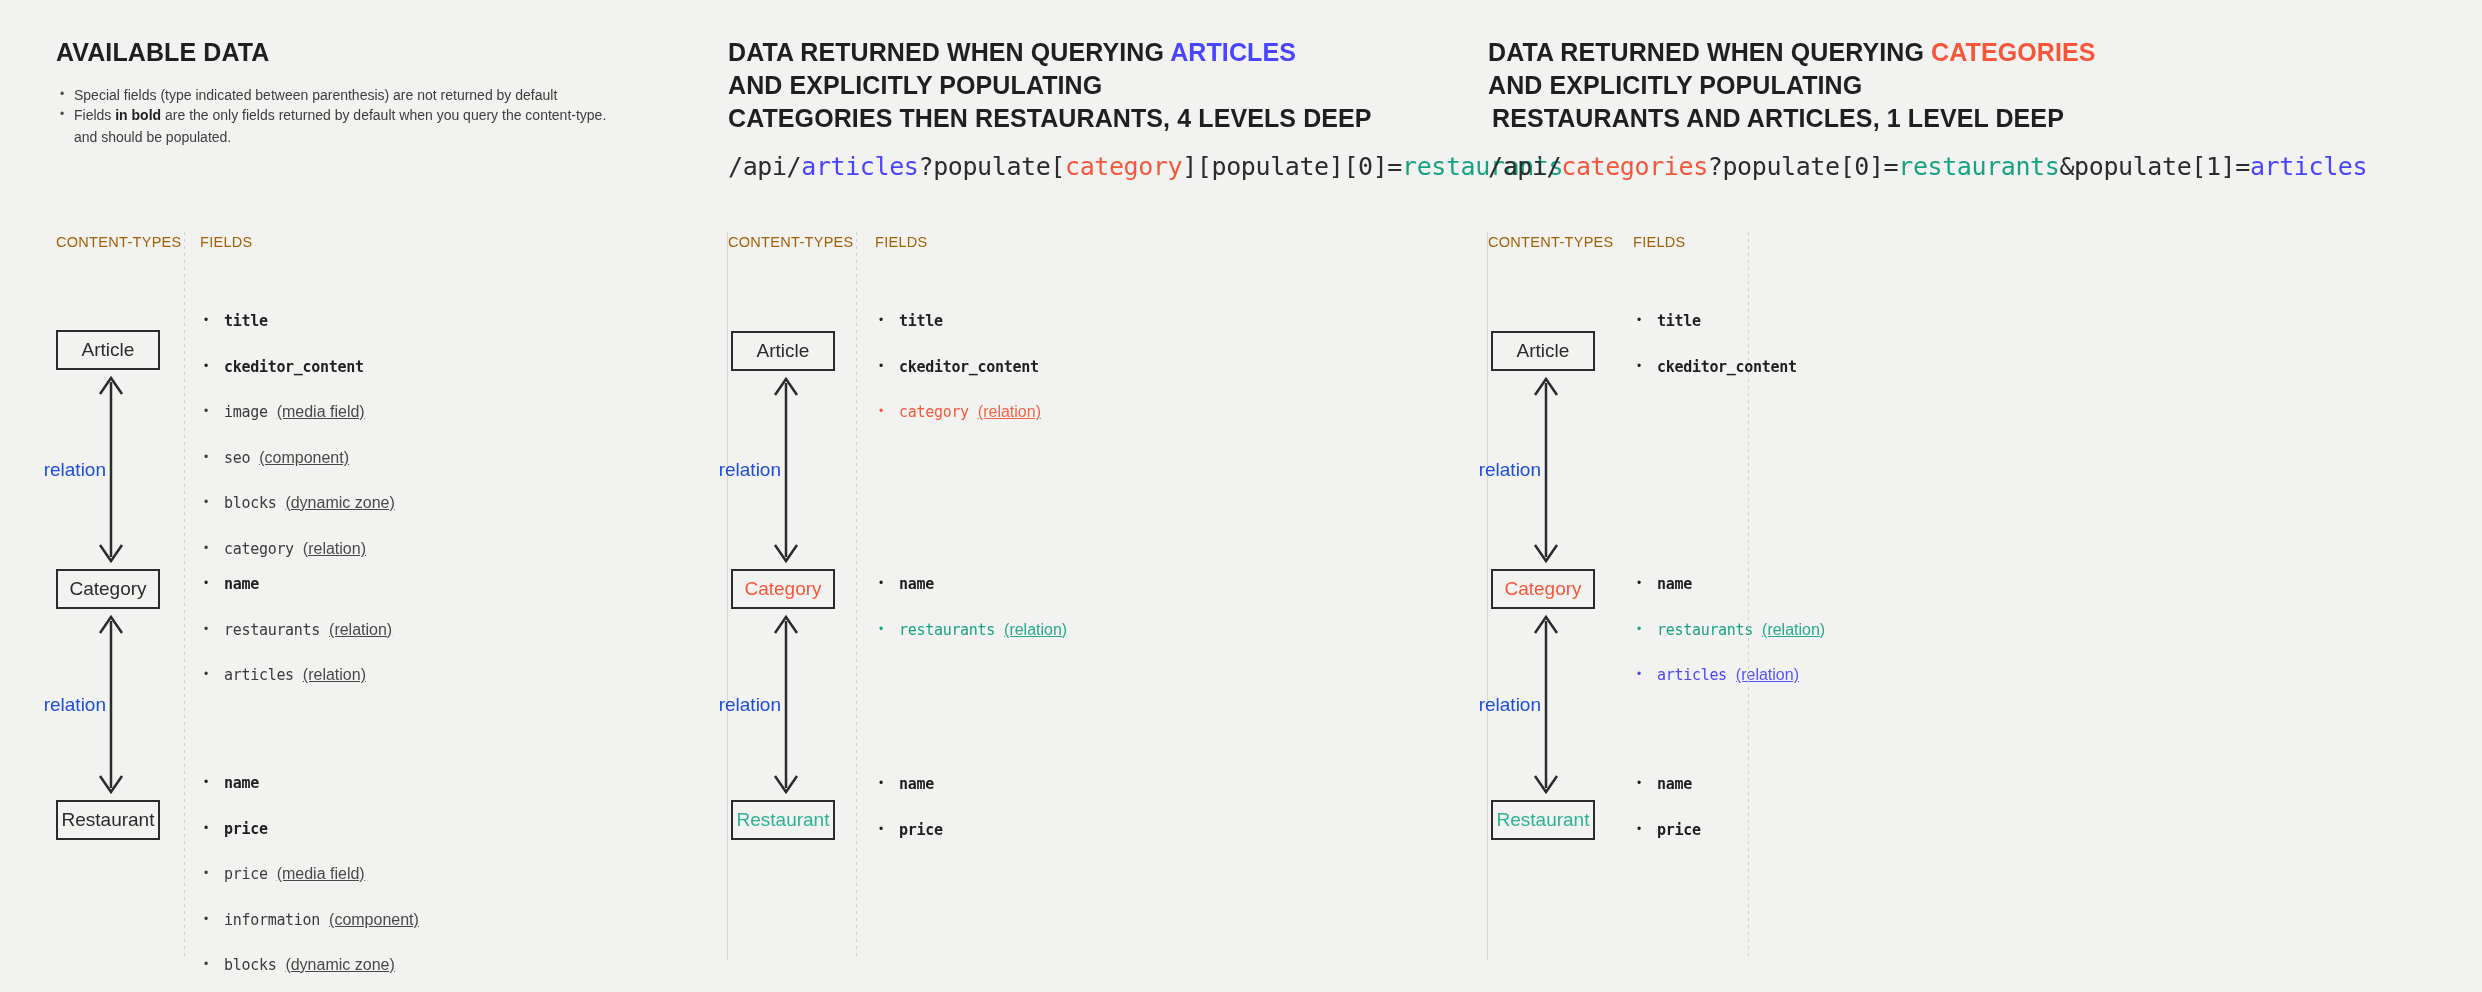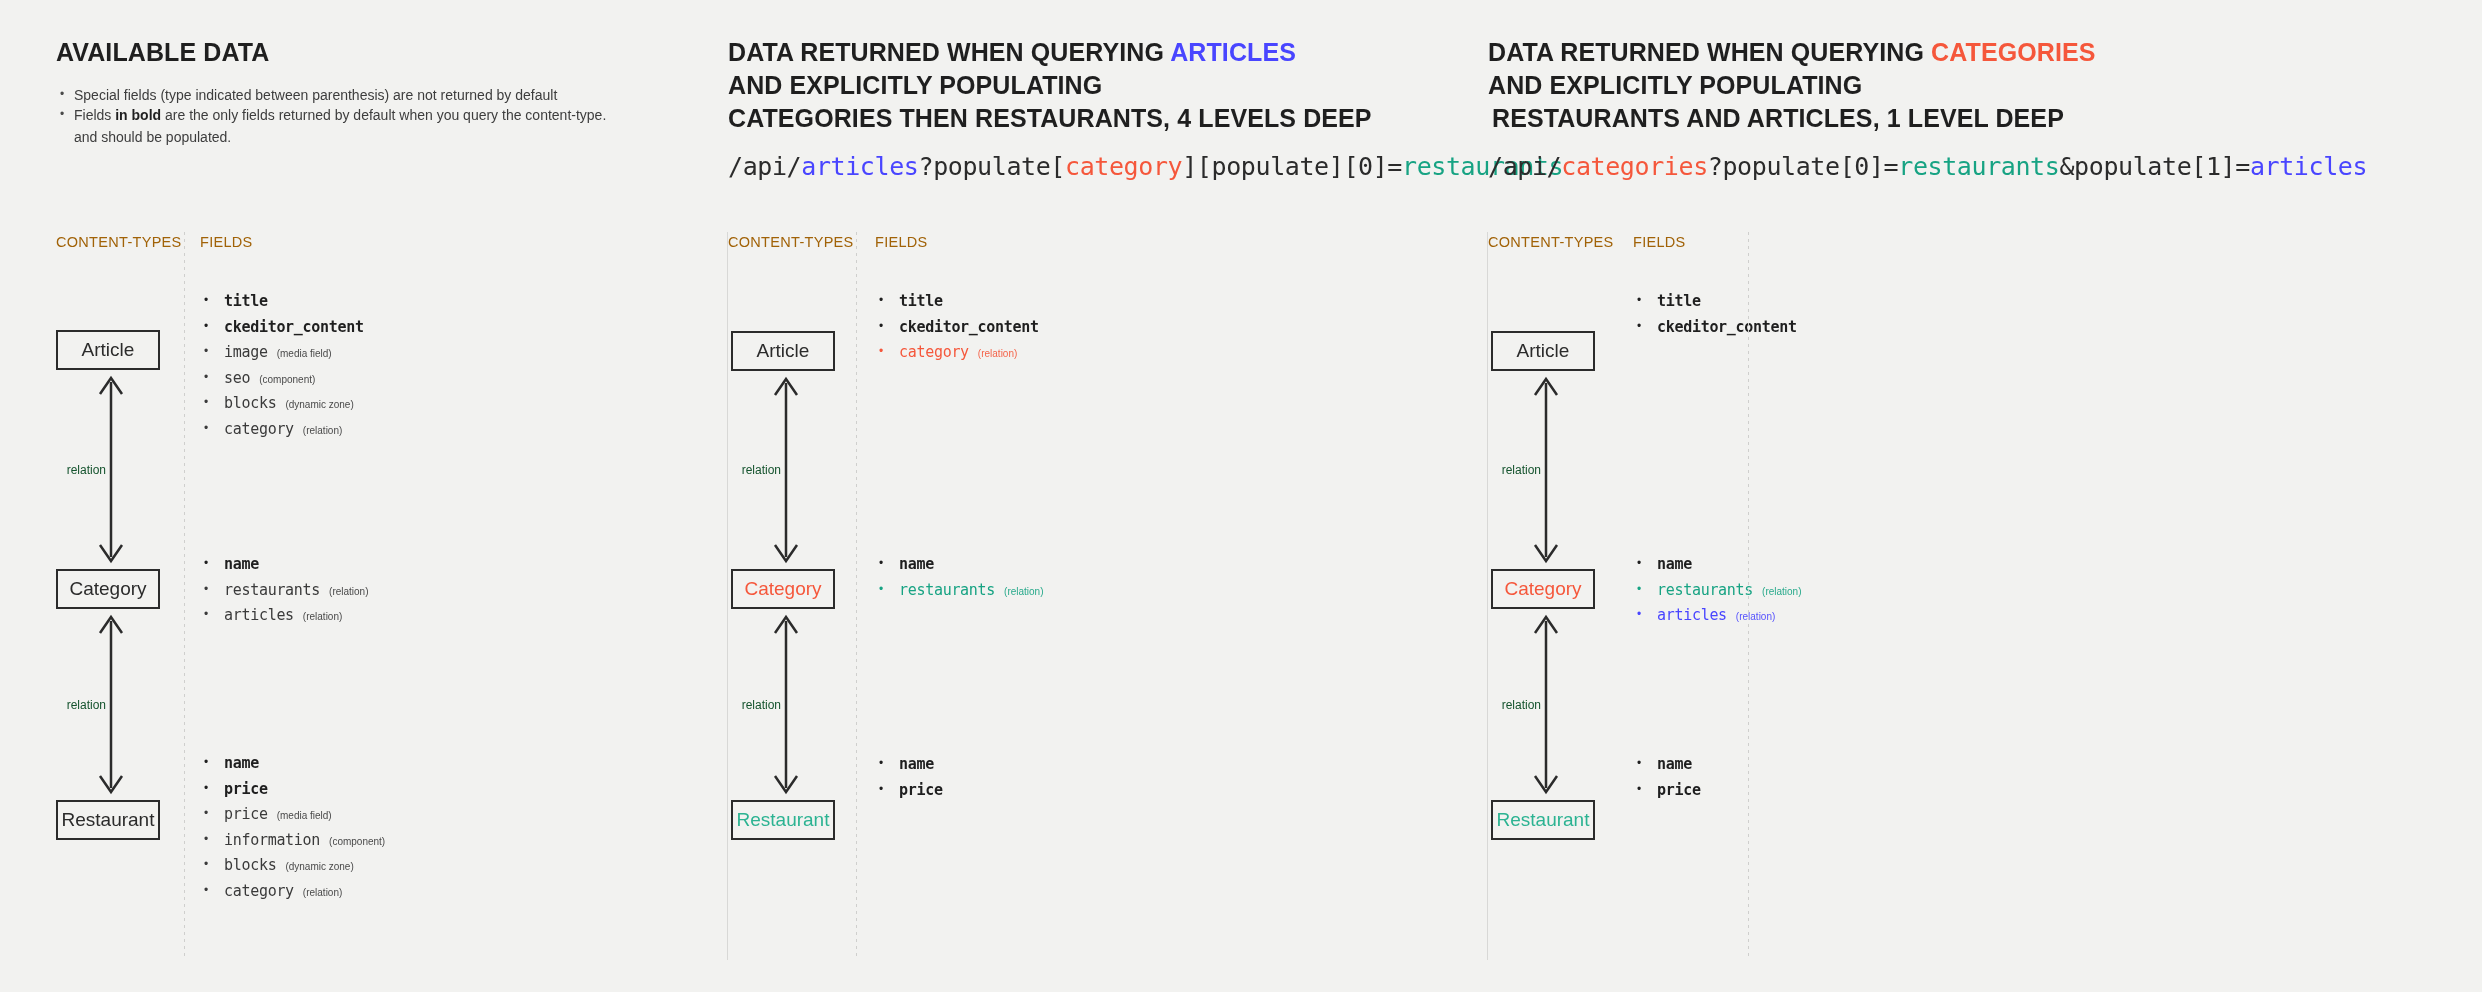--- a/index.html
+++ b/index.html
@@ -108,61 +108,63 @@
 
   
   .relation {
     position: absolute;
     width: 120px;
     z-index: 1;
   }
   .relation svg { display: block; overflow: visible; }
   .relation-label {
     position: absolute;
-    font-size: 12px;
-    color: #14532d;
+    font-size: 19px;
+    color: #1d4ed8;
     white-space: nowrap;
     right: 62px;
     top: 50%;
     transform: translateY(-50%);
   }
 
   
   .field-list {
     position: absolute;
     margin: 0; padding: 0;
     list-style: none;
   }
   .field-list li {
     position: relative;
     padding-left: 22px;
     height: 25.5px;
     line-height: 25.5px;
     white-space: nowrap;
+    margin-top: 20px;
   }
   .field-list li::before {
     content: "\2022";
     position: absolute;
     left: 2px; top: 0;
     font-size: 12px;
     line-height: 25.5px;
     color: currentColor;
   }
   .field-name {
     font-family: "DejaVu Sans Mono", "Liberation Mono", monospace;
     font-size: 15px;
     letter-spacing: -0.3px;
   }
   .field-list li.bold .field-name { font-weight: bold; }
   .field-type {
     font-family: "Liberation Sans", sans-serif;
-    font-size: 10px;
+    font-size: 16px;
     margin-left: 9px;
     color: inherit;
     opacity: 0.92;
+    text-decoration: underline;
   }
   .f-default { color: #1f1f1f; }
   .f-plain   { color: #3a3a3a; }
   .f-red     { color: #f5573b; }
   .f-green   { color: #17a383; }
   .f-blue    { color: #4945ff; }
 </style>
 </head>
 <body>
 

